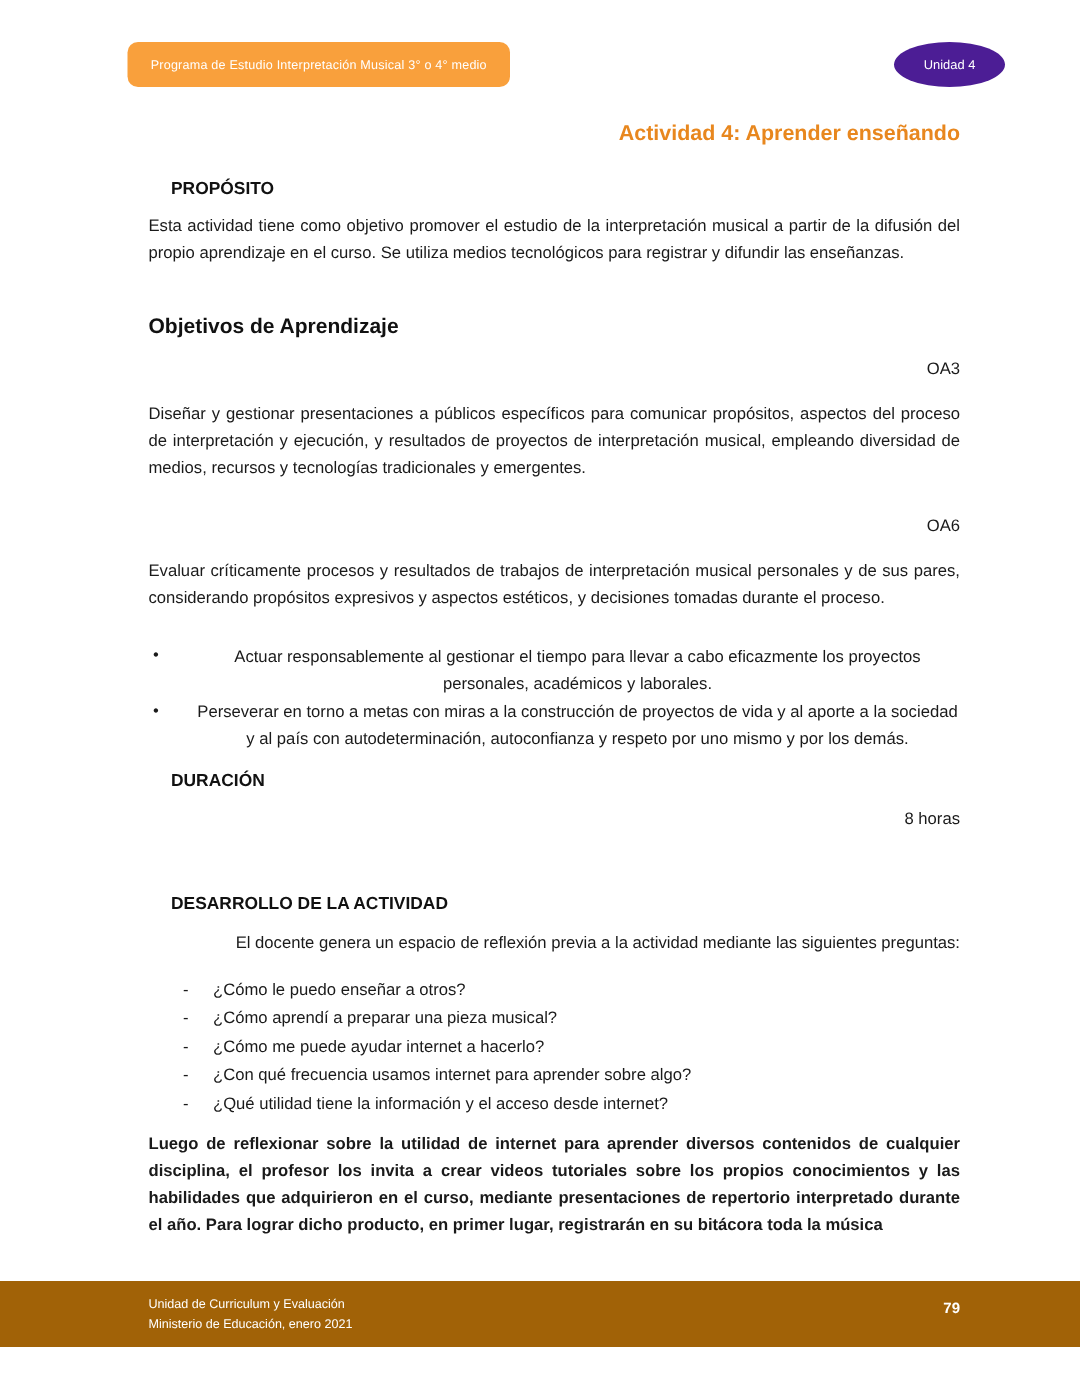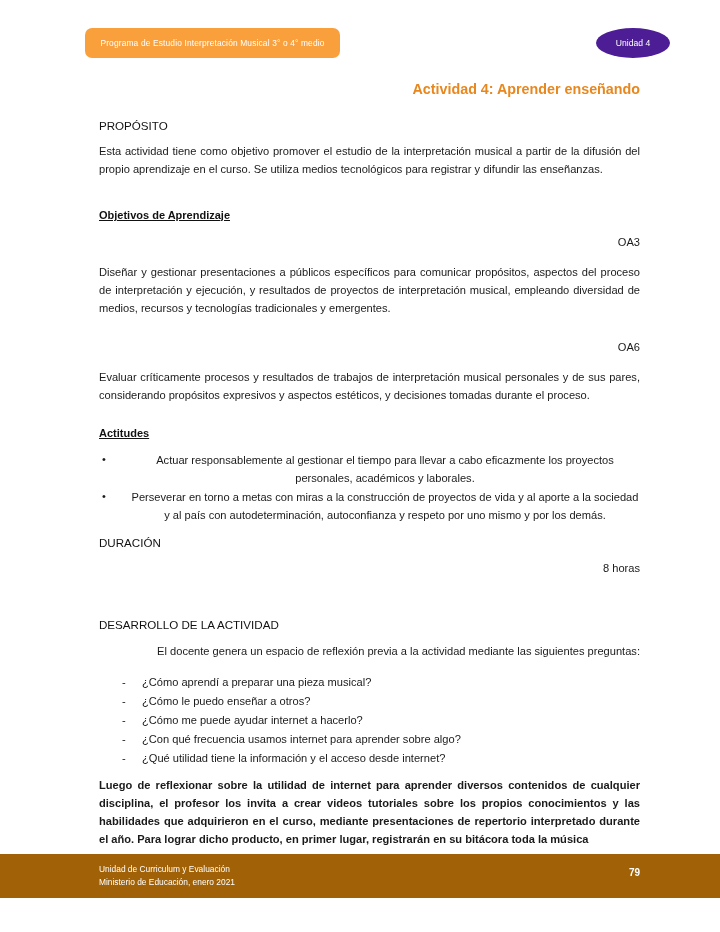--- a/index.html
+++ b/index.html
@@ -84,32 +84,31 @@
     text-align: right;
     color: #e8871e;
     font-size: 14.3px;
     font-weight: bold;
     margin: 0 0 19px 0;
     line-height: 1.3;
   }
 
   h2.section-heading {
     font-size: 11.6px;
-    font-weight: normal;
-    margin: 0 0 10px 0;
+    font-weight: bold;
+    margin: 0 0 10px 15px;
     line-height: 1.35;
     color: #111111;
   }
   h3.sub-heading {
-    font-size: 11px;
+    font-size: 14px;
     font-weight: bold;
     margin: 0 0 11px 0;
     line-height: 1.35;
     color: #111111;
-    text-decoration: underline;
   }
 
   p.body-text {
     font-size: 11.1px;
     line-height: 1.62;
     margin: 0 0 12px 0;
     text-align: justify;
     color: #1a1a1a;
   }
   p.body-text.last {
@@ -229,39 +228,38 @@
     <p class="body-text plain">OA3</p>
     <p class="body-text">Diseñar y gestionar presentaciones a públicos específicos para comunicar propósitos, aspectos del proceso de interpretación y ejecución, y resultados de proyectos de interpretación musical, empleando diversidad de medios, recursos y tecnologías tradicionales y emergentes.</p>
 
     <div class="gap-sm"></div>
 
     <p class="body-text plain">OA6</p>
     <p class="body-text">Evaluar críticamente procesos y resultados de trabajos de interpretación musical personales y de sus pares, considerando propósitos expresivos y aspectos estéticos, y decisiones tomadas durante el proceso.</p>
 
     <div class="gap-sm"></div>
 
-    <h3 class="sub-heading">Actitudes</h3>
     <ul class="bullet-list">
       <li>Actuar responsablemente al gestionar el tiempo para llevar a cabo eficazmente los proyectos personales, académicos y laborales.</li>
       <li>Perseverar en torno a metas con miras a la construcción de proyectos de vida y al aporte a la sociedad y al país con autodeterminación, autoconfianza y respeto por uno mismo y por los demás.</li>
     </ul>
 
     <div class="gap-sm"></div>
 
     <h2 class="section-heading">DURACIÓN</h2>
     <p class="body-text plain">8 horas</p>
 
     <div class="gap-lg"></div>
 
     <h2 class="section-heading">DESARROLLO DE LA ACTIVIDAD</h2>
     <p class="body-text plain">El docente genera un espacio de reflexión previa a la actividad mediante las siguientes preguntas:</p>
 
     <ul class="dash-list">
+      <li> ¿Cómo le puedo enseñar a otros?</li>
       <li>¿Cómo aprendí a preparar una pieza musical?</li>
-      <li> ¿Cómo le puedo enseñar a otros?</li>
       <li>¿Cómo me puede ayudar internet a hacerlo?</li>
       <li>¿Con qué frecuencia usamos internet para aprender sobre algo?</li>
       <li>¿Qué utilidad tiene la información y el acceso desde internet?</li>
     </ul>
 
     <div class="gap-sm"></div>
 
     <p class="body-text last">Luego de reflexionar sobre la utilidad de internet para aprender diversos contenidos de cualquier disciplina, el profesor los invita a crear videos tutoriales sobre los propios conocimientos y las habilidades que adquirieron en el curso, mediante presentaciones de repertorio interpretado durante el año. Para lograr dicho producto, en primer lugar, registrarán en su bitácora toda la música</p>
   </div>
 

